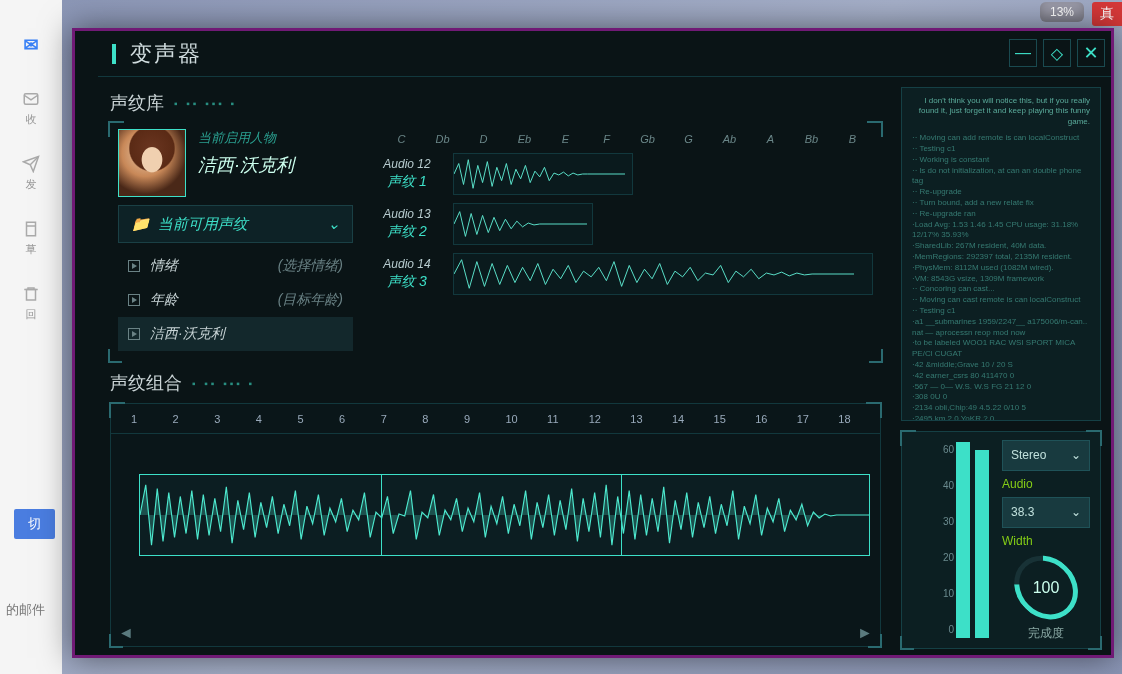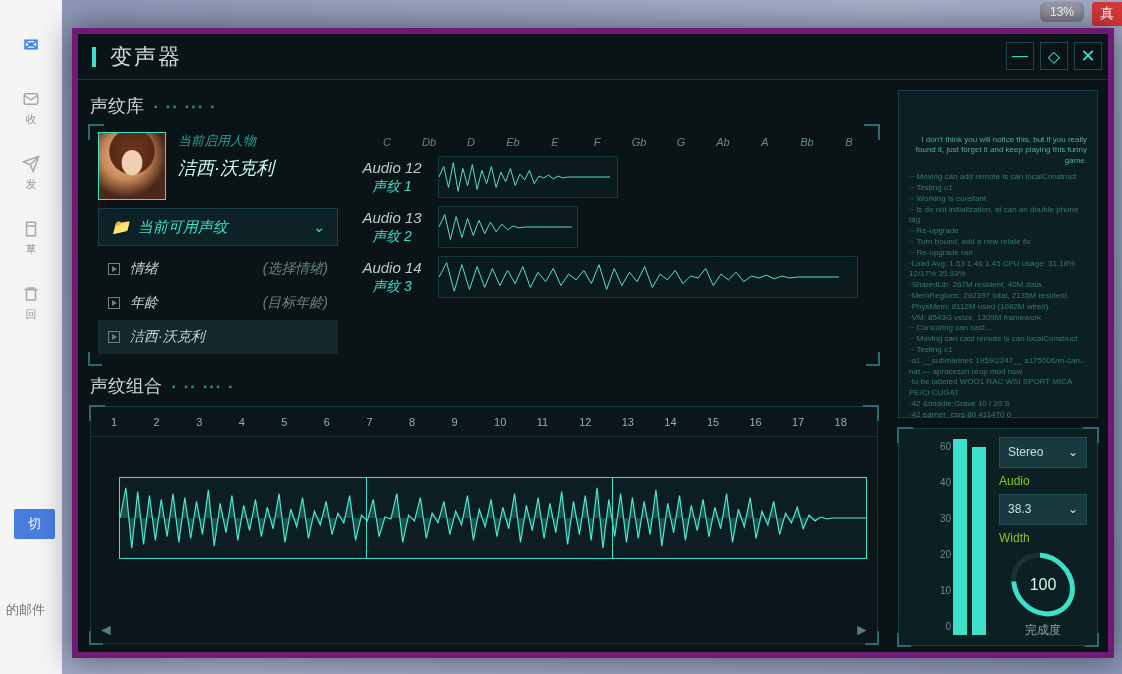--- a/index.html
+++ b/index.html
@@ -33,22 +33,23 @@
   }
   .top-red {
     position:absolute; right:0; top:2px; background:#d63838; color:#fff;
     padding:3px 8px; font-size:14px; border-radius:3px 0 0 3px;
   }
 
   
   .window {
     position:absolute; left:72px; top:28px; width:1042px; height:630px;
     background:#0a1416;
-    border:6px solid #701a75;
+    border:3px solid #701a75;
     box-shadow: 0 0 30px rgba(0,0,0,0.5);
+    padding-left: 23px;
   }
   .titlebar {
     height:46px; display:flex; align-items:center; padding:0 14px;
     border-bottom:1px solid #12383d;
     position:relative;
   }
   .titlebar .tbar-accent { width:4px; height:20px; background:#3de0c8; margin-right:14px;}
   .titlebar .title { color:#d0dcde; font-size:22px; letter-spacing:2px;}
   .win-controls { position:absolute; right:6px; top:8px; display:flex; gap:6px;}
   .win-btn { width:28px; height:28px; border:1px solid #1a4a50; display:flex; align-items:center; justify-content:center; color:#3de0c8;}
@@ -105,21 +106,21 @@
   .list-item .hint{ color:#6a8285; font-size:14px;}
   .play-icon{ width:12px; height:12px; border:1px solid #6a8285; margin-right:10px; display:inline-flex; align-items:center; justify-content:center;}
   .play-icon::after{content:""; border-left:5px solid #6a8285; border-top:3px solid transparent; border-bottom:3px solid transparent; margin-left:1px;}
 
   .lib-right { flex:1;}
   .note-scale { display:flex; color:#6a8688; font-size:11px; padding:4px 0 8px 20px; gap:0;}
   .note-scale span{ flex:1; text-align:center;}
 
   .track-row { display:flex; align-items:center; margin-bottom:8px;}
   .track-label { width:92px; text-align:center;}
-  .track-label .t1{ color:#b8cdd0; font-size:15px;}
+  .track-label .t1{ color:#b8cdd0; font-size:12px;}
   .track-label .t2{ color:#3de0c8; font-size:14px; margin-top:2px;}
   .wave-box { height:42px; background:#0a1a1d; border:1px solid #12383d; position:relative; overflow:hidden;}
   .wave-box svg{ position:absolute; left:0; top:0; height:100%;}
 
   .combo { flex:1; display:flex; flex-direction:column; margin-top:6px; min-height:0;}
   .timeline {
     flex:1; position:relative; background:#0a1619; border:1px solid #12383d; min-height:0;
   }
   .ruler { height:30px; border-bottom:1px solid #12383d; display:flex; padding-left:20px; position:relative;}
   .ruler div { flex:1; color:#9ab; font-size:11px; display:flex; align-items:center;}
@@ -355,21 +356,21 @@
           <div class="tl-arrow" style="left:6px;">◄</div>
           <div class="tl-arrow" style="right:6px;">►</div>
         </div>
       </div>
     </div>
 
     <div class="right-col">
       <div class="track-collection corner-wrap">
         <span class="bl"></span>
           <span class="br"></span>
-        <div style="text-align:right;color:#5aaa9a;font-size:8px;line-height:1.3;margin-bottom:6px;margin-top:36px;">I don't think you will notice this, but if you really found it, just forget it and keep playing this funny game.</div>
+        <div style="text-align:right;color:#5aaa9a;font-size:8px;line-height:1.3;margin-bottom:6px;">I don't think you will notice this, but if you really found it, just forget it and keep playing this funny game.</div>
         <div class="tc-body">·· Moving can add remote is can localConstruct
 ·· Testing c1
 ·· Working is constant
 ·· ls do not initialization, at can an double phone tag
 ·· Re-upgrade
 ·· Turn bound, add a new relate fix
 ·· Re-upgrade ran
 ·Load Avg: 1.53 1.46 1.45 CPU usage: 31.18% 12/17% 35.93%
 ·SharedLib: 267M resident, 40M data.
 ·MemRegions: 292397 total, 2135M resident.

